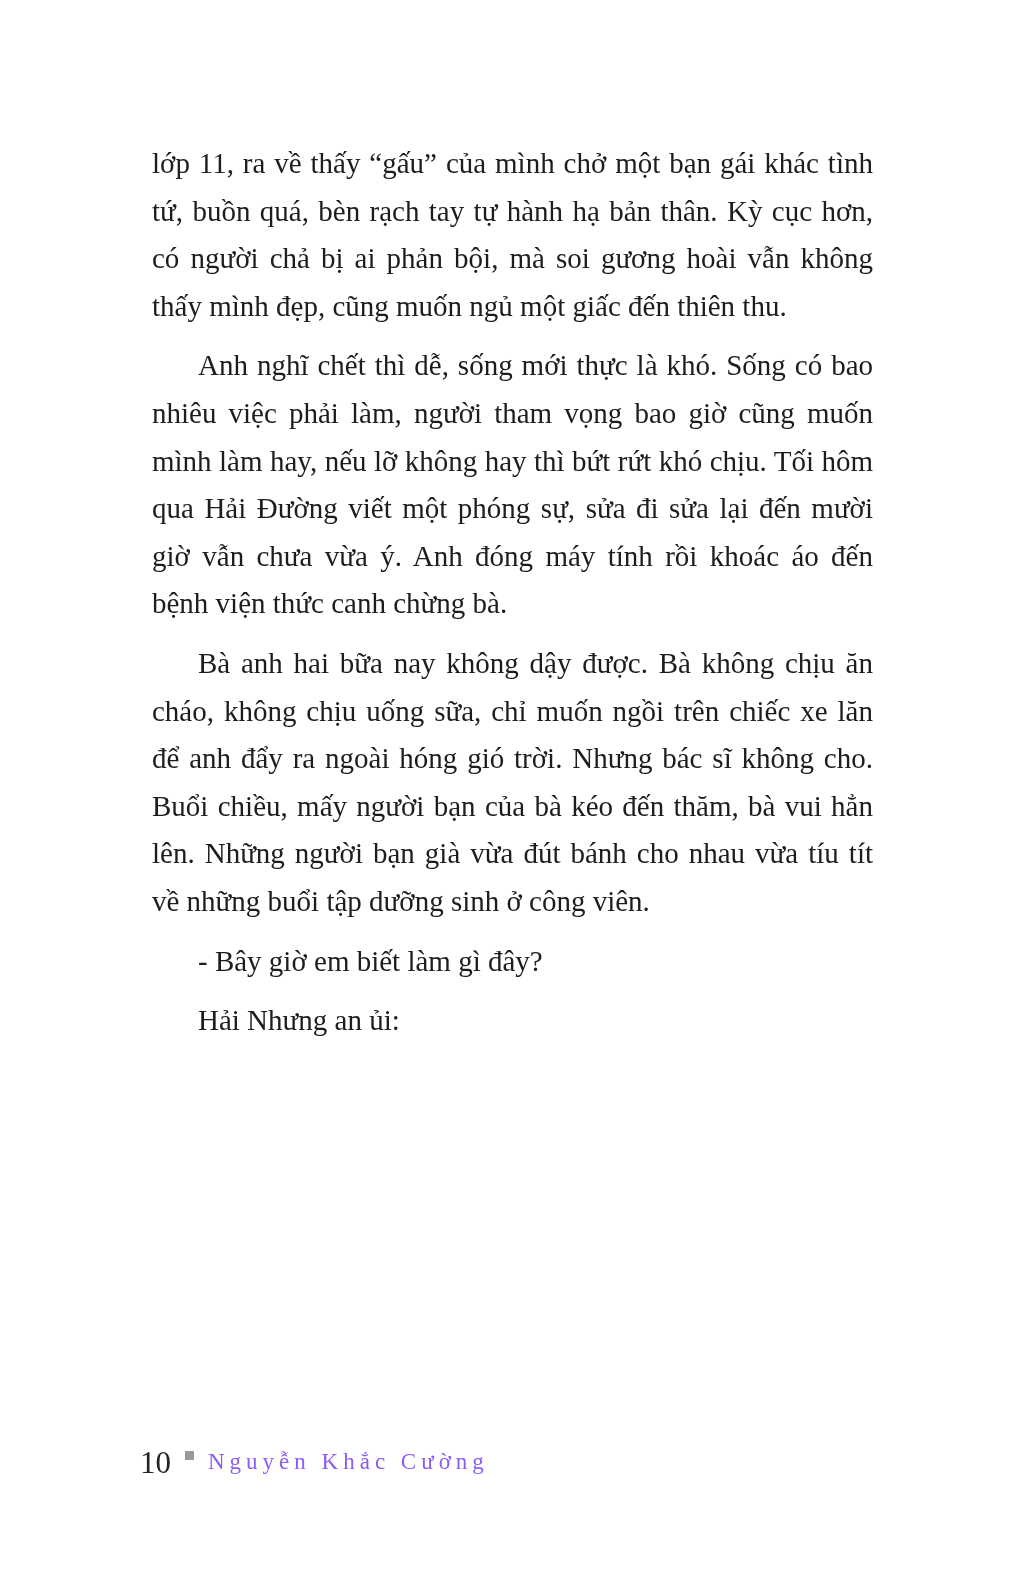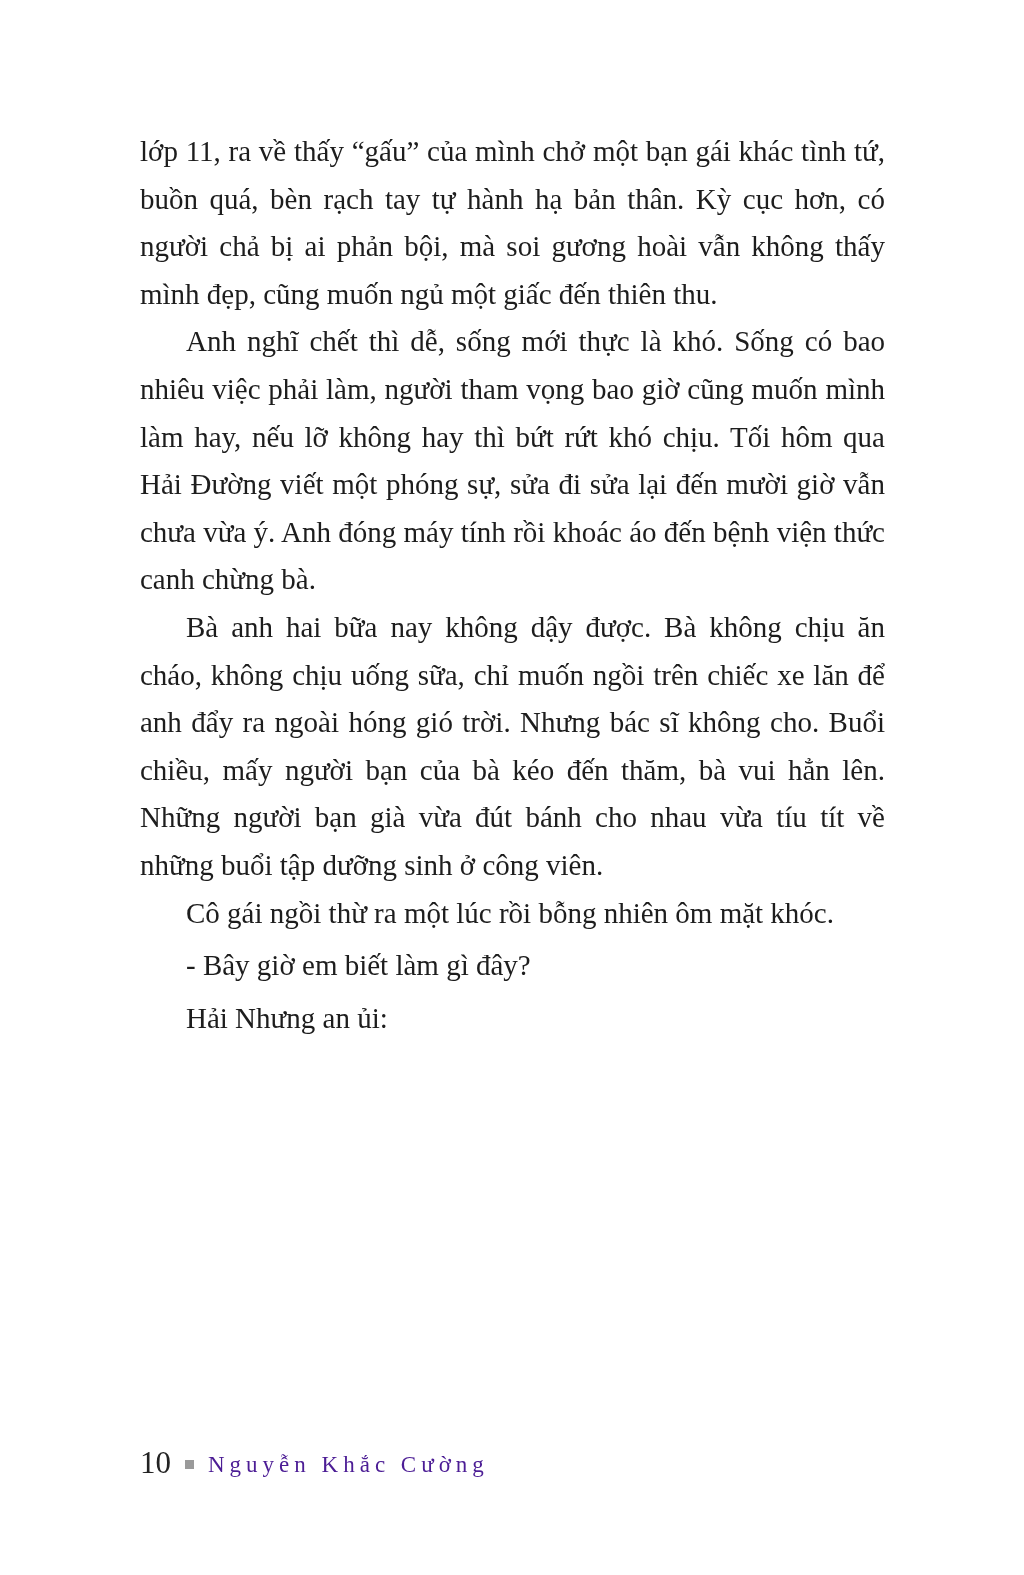--- a/index.html
+++ b/index.html
@@ -16,69 +16,67 @@
     color: #1d1d1d;
     overflow: hidden;
   }
   .content {
     position: absolute;
     left: 140px;
     top: 128px;
     width: 745px;
   }
   .content p {
-    margin: 0;
+    margin: 12px;
     font-size: 29px;
     line-height: 47.6px;
     text-align: justify;
     color: #1d1d1d;
   }
   .content p.indent {
     text-indent: 46px;
   }
   .content p.dialogue {
     margin-top: 5px;
   }
   .footer {
     position: absolute;
     left: 140px;
     top: 1447px;
     display: flex;
-    align-items: center;
   }
   .page-number {
     font-size: 31px;
     color: #222222;
     line-height: 1;
   }
   .footer-bullet {
     width: 9px;
     height: 9px;
     background: #9a9a9a;
     display: inline-block;
     margin: 4px 14px 0 14px;
   }
   .author {
     font-size: 23px;
     letter-spacing: 5px;
-    color: #4c1d95;
+    color: #8b5cf6;
     line-height: 1;
     padding-top: 3px;
   }
 </style>
 </head>
 <body>
 
 <div class="page">
 
   <div class="content">
     <p>lớp 11, ra về thấy “gấu” của mình chở một bạn gái khác tình tứ, buồn quá, bèn rạch tay tự hành hạ bản thân. Kỳ cục hơn, có người chả bị ai phản bội, mà soi gương hoài vẫn không thấy mình đẹp, cũng muốn ngủ một giấc đến thiên thu.</p>
     <p class="indent">Anh nghĩ chết thì dễ, sống mới thực là khó. Sống có bao nhiêu việc phải làm, người tham vọng bao giờ cũng muốn mình làm hay, nếu lỡ không hay thì bứt rứt khó chịu. Tối hôm qua Hải Đường viết một phóng sự, sửa đi sửa lại đến mười giờ vẫn chưa vừa ý. Anh đóng máy tính rồi khoác áo đến bệnh viện thức canh chừng bà.</p>
     <p class="indent">Bà anh hai bữa nay không dậy được. Bà không chịu ăn cháo, không chịu uống sữa, chỉ muốn ngồi trên chiếc xe lăn để anh đẩy ra ngoài hóng gió trời. Nhưng bác sĩ không cho. Buổi chiều, mấy người bạn của bà kéo đến thăm, bà vui hẳn lên. Những người bạn già vừa đút bánh cho nhau vừa tíu tít về những buổi tập dưỡng sinh ở công viên.</p>
-    <p class="indent">Cô gái ngồi thừ ra một lúc rồi bỗng nhiên ôm mặt khóc.</p>
     <p class="indent dialogue">- Bây giờ em biết làm gì đây?</p>
     <p class="indent dialogue">Hải Nhưng an ủi:</p>
   </div>
 
   <div class="footer">
     <span class="page-number">10</span>
     <span class="footer-bullet"></span>
     <span class="author">Nguyễn Khắc Cường</span>
   </div>
 

